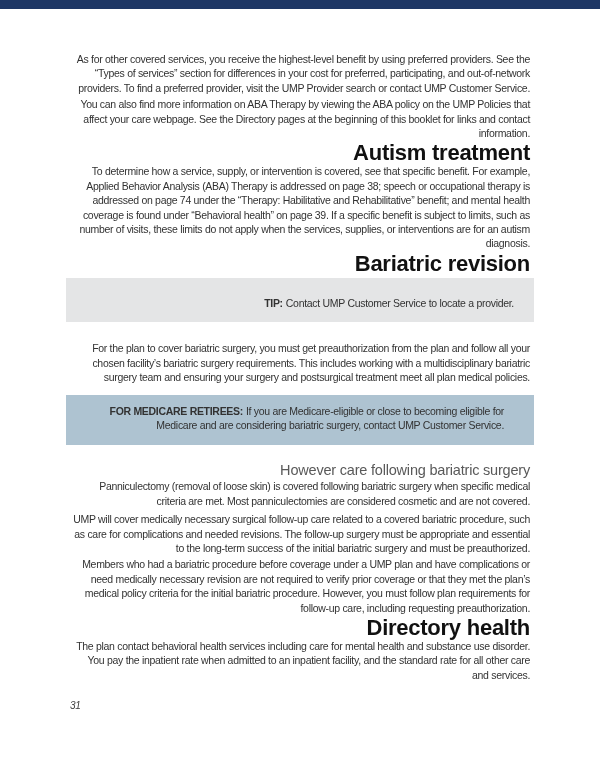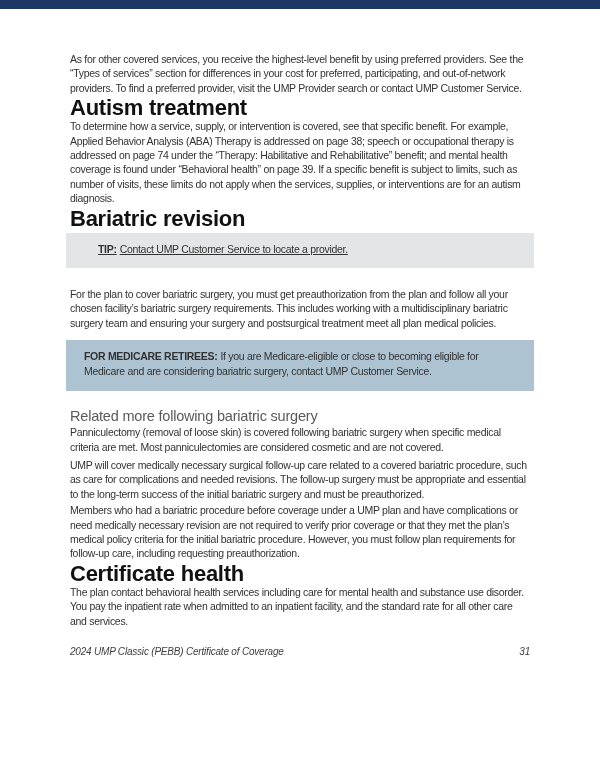--- a/index.html
+++ b/index.html
@@ -16,20 +16,21 @@
     top: 0; left: 0; right: 0;
     height: 9px;
     background: var(--accent_bar, #1e3765);
   }
   .content {
     padding: 52px 70px 0 70px;
     color: var(--body_text, #323232);
     font-size: 10.5px;
     line-height: 14.4px;
     letter-spacing: -0.3px;
+    text-align: right;
   }
   .content p { margin: 0 0 2px 0; }
   h2 {
     font-size: 22px;
     line-height: 20px;
     font-weight: 700;
     letter-spacing: -0.25px;
     color: var(--heading_text, #111111);
     margin: 3px 0 1px 0;
   }
@@ -37,22 +38,21 @@
     font-size: 14.5px;
     line-height: 18px;
     font-weight: 400;
     letter-spacing: -0.2px;
     color: var(--subheading_text, #595959);
     margin: 16px 0 0 0;
   }
   .tip-box {
     background: var(--tip_box_bg, #e4e5e6);
     margin: 4px -4px 16px -4px;
-    padding: 9px 20px 12px 32px;
-    text-decoration: underline;
+    padding: 18px 20px 12px 32px;
   }
   .medicare-box {
     background: var(--medicare_box_bg, #aec3d1);
     margin: 10px -4px 0 -4px;
     padding: 9px 30px 13px 18px;
   }
   .box-label { font-weight: 700; margin-right: 3px; }
   .mt19 { margin-top: 19px !important; }
   .mt4  { margin-top: 4px !important; }
   .footer {
@@ -67,43 +67,43 @@
 </style>
 </head>
 <body>
 
 <div class="page">
   <div class="top-bar"></div>
 
   <div class="content">
 
     <p>As for other covered services, you receive the highest-level benefit by using preferred providers. See the “Types of services” section for differences in your cost for preferred, participating, and out-of-network providers. To find a preferred provider, visit the UMP Provider search or contact UMP Customer Service.</p>
+    <p>You can also find more information on ABA Therapy by viewing the ABA policy on the UMP Policies that affect your care webpage. See the Directory pages at the beginning of this booklet for links and contact information.</p>
 
     <h2>Autism treatment</h2>
     <p>To determine how a service, supply, or intervention is covered, see that specific benefit. For example, Applied Behavior Analysis (ABA) Therapy is addressed on page 38; speech or occupational therapy is addressed on page 74 under the “Therapy: Habilitative and Rehabilitative” benefit; and mental health coverage is found under “Behavioral health” on page 39. If a specific benefit is subject to limits, such as number of visits, these limits do not apply when the services, supplies, or interventions are for an autism diagnosis.</p>
 
     <h2>Bariatric revision</h2>
 
     <div class="tip-box">
       <span class="box-label">TIP:</span><span>Contact UMP Customer Service to locate a provider.</span>
     </div>
 
     <p class="mt19">For the plan to cover bariatric surgery, you must get preauthorization from the plan and follow all your chosen facility’s bariatric surgery requirements. This includes working with a multidisciplinary bariatric surgery team and ensuring your surgery and postsurgical treatment meet all plan medical policies.</p>
 
     <div class="medicare-box">
       <span class="box-label">FOR MEDICARE RETIREES:</span><span>If you are Medicare-eligible or close to becoming eligible for Medicare and are considering bariatric surgery, contact UMP Customer Service.</span>
     </div>
 
-    <h3>Related more following bariatric surgery</h3>
+    <h3>However care following bariatric surgery</h3>
     <p>Panniculectomy (removal of loose skin) is covered following bariatric surgery when specific medical criteria are met. Most panniculectomies are considered cosmetic and are not covered.</p>
     <p class="mt4">UMP will cover medically necessary surgical follow-up care related to a covered bariatric procedure, such as care for complications and needed revisions. The follow-up surgery must be appropriate and essential to the long-term success of the initial bariatric surgery and must be preauthorized.</p>
     <p>Members who had a bariatric procedure before coverage under a UMP plan and have complications or need medically necessary revision are not required to verify prior coverage or that they met the plan’s medical policy criteria for the initial bariatric procedure. However, you must follow plan requirements for follow-up care, including requesting preauthorization.</p>
 
-    <h2>Certificate health</h2>
+    <h2>Directory health</h2>
     <p>The plan contact behavioral health services including care for mental health and substance use disorder. You pay the inpatient rate when admitted to an inpatient facility, and the standard rate for all other care and services.</p>
 
     <div class="footer">
-      <span>2024 UMP Classic (PEBB) Certificate of Coverage</span>
       <span>31</span>
     </div>
 
   </div>
 </div>
 
 </body></html>

